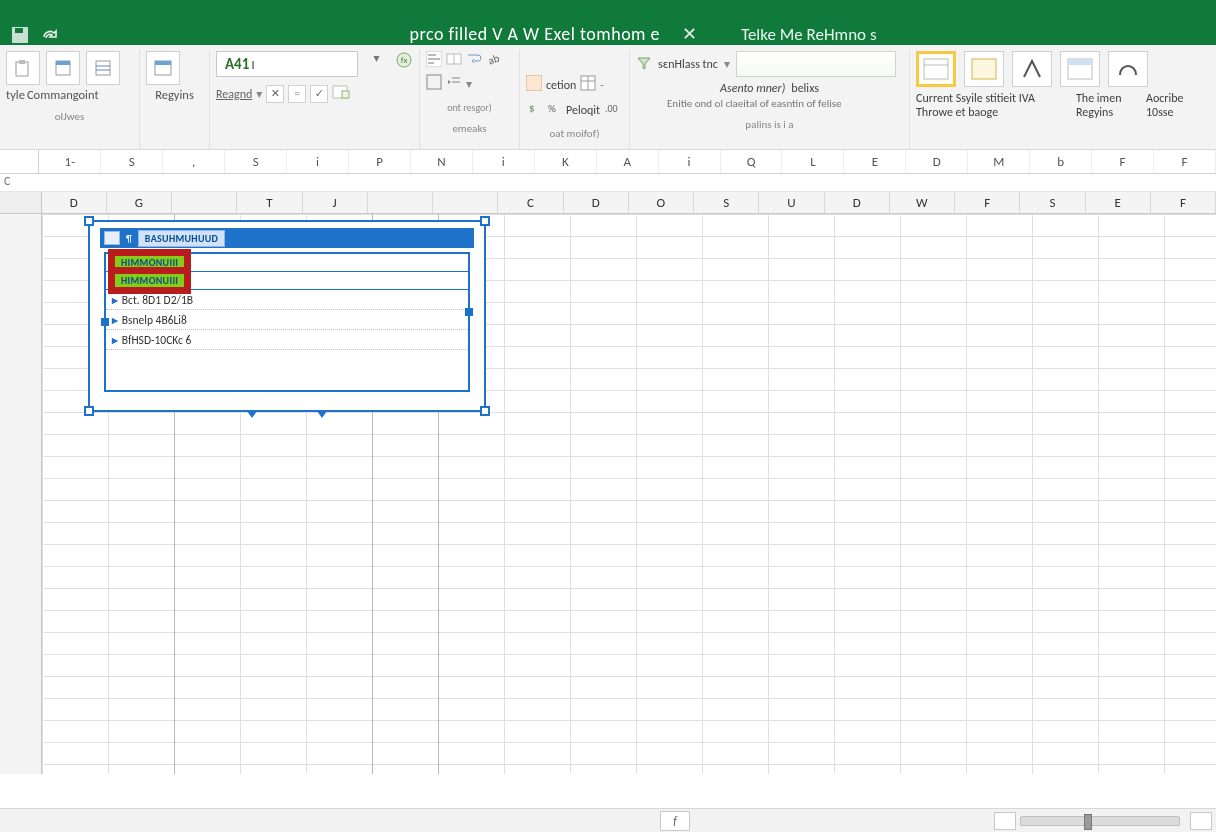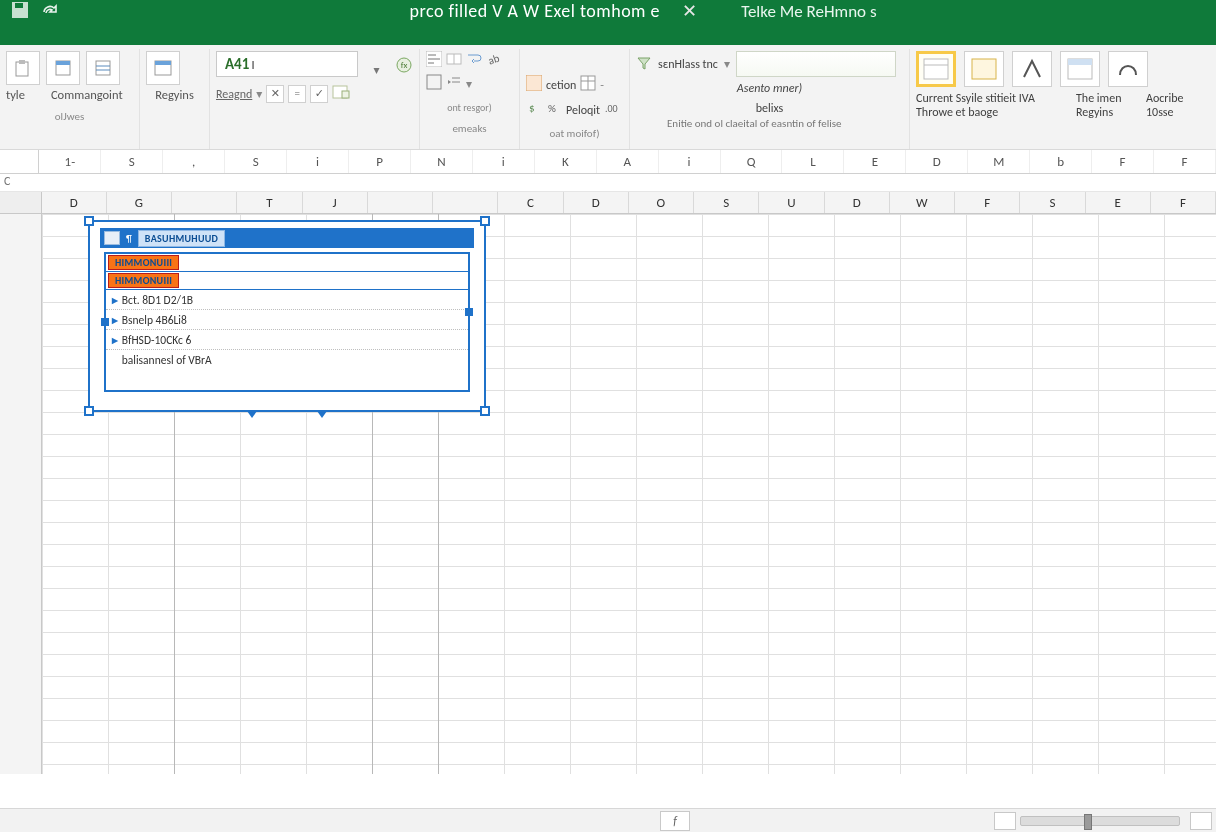--- a/index.html
+++ b/index.html
@@ -3,21 +3,21 @@
 <meta charset="utf-8">
 <style>
   * { box-sizing: border-box; margin: 0; padding: 0; font-family: "Segoe UI", Calibri, sans-serif; }
   html, body { width: 1216px; height: 832px; overflow: hidden; background: #fff; }
 
   
   .titlebar {
     height: 45px;
     background: #0f7a3a;
     display: flex;
-    align-items: flex-start;
+    align-items: flex-end;
     color: #fff;
     font-size: 16px;
   }
   .titlebar .left-icons { display:flex; gap:10px; padding:0 10px; }
   .titlebar .left-icons .ico { width:20px; height:20px; opacity:.9; }
   .titlebar .center { flex:1; display:flex; justify-content:center; gap:40px; align-items:center; }
   .titlebar .doc-title { font-size:18px; letter-spacing:.5px; }
   .titlebar .x { color:#e6e6e6; font-size:18px; padding:0 4px; }
   .titlebar .tellme { font-size:17px; color:#e8f5ee; }
 
@@ -31,21 +31,21 @@
     padding:4px 0 0 0;
     font-size:12px;
     color:#444;
   }
   .rgroup { display:flex; flex-direction:column; border-right:1px solid #e2e2e2; padding:2px 6px 0; }
   .rgroup .row { display:flex; align-items:center; gap:6px; }
   .rgroup .bigbtn { width:34px; height:34px; background:#fff; border:1px solid #d0d0d0; display:flex; align-items:center; justify-content:center; }
   .rgroup .lbl { font-size:12.5px; color:#555; text-align:center; padding-top:2px; }
   .rgroup .sub { font-size:11px; color:#888; text-align:center; padding-top:8px; }
 
-  .namebox-row { display:flex; gap:10px; align-items:flex-end; }
+  .namebox-row { display:flex; gap:10px; align-items:flex-start; }
   .namebox { width:150px; height:26px; border:1px solid #c9c9c9; background:#fff; padding:0 8px; font-size:15px; color:#2a6e2a; font-weight:600; display:flex; align-items:center; }
   .fxrow { display:flex; align-items:center; gap:4px; margin-top:6px; }
   .fxrow .txt { font-size:12px; color:#666;text-decoration:underline; }
   .fxrow .mini { width:18px; height:18px; border:1px solid #d0d0d0; background:#fff; display:flex; align-items:center; justify-content:center; font-size:11px; color:#666;}
 
   .imgstrip { width:160px; height:26px; border:1px solid #cfd6c7; background:linear-gradient(#fff,#f6f9f3); }
   .styletile { width:40px; height:36px; border:1px solid #d0d0d0; background:#fff; display:flex; align-items:center; justify-content:center; }
   .styletile.sel { outline:3px solid #f7c948; outline-offset:-3px; background:#fffef4;}
   .stylelabels { font-size:12px; color:#3f3f3f; line-height:1.2; }
 
@@ -114,21 +114,21 @@
   .tblobj .titlebar2 .pill { background:#cfe2f7; color:#0b4d93; font-size:10px; font-weight:700; padding:1px 6px; border:1px solid #8eb7e4; letter-spacing:.3px; }
   .tblobj .titlebar2 .icon { width:16px; height:14px; background:#e8eff8; border:1px solid #9abce0; }
   .tblobj .inner {
     margin:2px 14px 4px;
     border:2px solid #1f72c9;
     height:140px;
     position:relative;
     background:#fff;
   }
   .tblobj .inner .hrow { height:18px; border-bottom:1px solid #1f72c9; display:flex; align-items:center; }
-  .tblobj .inner .hrow .chip { margin:1px 0 1px 2px; background:#f97316; border:1px solid #b91c1c; color:#0b4d93; font-size:10px; font-weight:700; padding:0 6px; letter-spacing:.3px;}
+  .tblobj .inner .hrow .chip { margin:1px 0 1px 2px; background:#84cc16; border:7px solid #b91c1c; color:#0b4d93; font-size:10px; font-weight:700; padding:0 6px; letter-spacing:.3px;}
   .tblobj .inner .drow { height:20px; border-bottom:1px dotted #bfbfbf; display:flex; align-items:center; padding-left:6px; font-size:11.5px; color:#333; }
   .tblobj .inner .drow .bullet { color:#1f72c9; font-weight:700; margin-right:4px; }
   .tblobj .inner .mid-h .hh { position:absolute; width:8px; height:8px; background:#1f72c9; }
   .tblobj .inner .mid-h .l{left:-5px; top:50%; transform:translateY(-50%);} 
   .tblobj .inner .mid-h .r{right:-5px; top:40%;}
   .tblobj .bottom-handles { position:absolute; left:0; right:0; bottom:-8px; display:flex; justify-content:center; gap:60px;}
   .tblobj .bottom-handles .bh { width:0;height:0;border-left:5px solid transparent;border-right:5px solid transparent;border-top:7px solid #1f72c9; }
 
   
   .statusbar {
@@ -190,21 +190,21 @@
           </svg>
         </div>
       <div class="bigbtn">
           <svg viewBox="0 0 20 20" width="20" height="20">
             <rect x="3" y="3" width="14" height="14" fill="#fff" stroke="#999"></rect>
             <line x1="3" y1="8" x2="17" y2="8" stroke="#5b8bbd"></line>
             <line x1="3" y1="12" x2="17" y2="12" stroke="#5b8bbd"></line>
           </svg>
         </div>
     </div>
-    <div class="row" style="gap:26px;align-items:flex-end;">
+    <div class="row" style="gap:2px;align-items:flex-end;">
       <span class="lbl">tyle</span>
       <span class="lbl">Commangoint</span>
     </div>
     <div class="sub">olJwes</div>
   </div>
 
   <div class="rgroup" style="width:70px;">
     <div class="row">
         <div class="bigbtn">
           <svg viewBox="0 0 20 20" width="20" height="20">
@@ -306,25 +306,26 @@
 
   <div class="rgroup" style="width:280px;">
     <div class="row" style="gap:6px;">
       <span><svg width="16" height="16">
             <path d="M2 3h12l-5 6v5l-2-1v-4z" fill="#cfe2c7" stroke="#7aa268"></path>
           </svg></span>
       <span class="txt">sεnHlass tnc</span>
       <span style="color:#888;">▾</span>
       <div class="imgstrip"></div>
     </div>
-    <div class="row" style="margin-top:4px; justify-content:center;flex-direction:column;">
+    <div class="row" style="margin-top:4px; justify-content:center;">
       <span class="txt" style="font-style:italic;">Asento mner)</span>
       <span class="txt">belixs</span>
     </div>
     <div class="txt" style="font-size:11px; color:#777; margin-top:2px;padding-left:31px;">Enitie ond ol claeital of easntin of felise</div>
+    <div class="sub">palins is i a</div>
   </div>
 
   <div class="rgroup" style="width:300px; border-right:none;">
     <div class="row" style="gap:8px;">
       <div class="styletile sel">
           <svg width="28" height="24">
             <rect x="2" y="2" width="24" height="20" fill="#fff" stroke="#bbb"></rect>
             <line x1="2" y1="8" x2="26" y2="8" stroke="#bbb"></line>
           </svg>
         </div>
@@ -445,24 +446,20 @@
           <span>Bct. 8D1 D2/1B</span>
         </div>
       <div class="drow">
           <span class="bullet">▸</span>
           <span>Bsnelp 4B6Li8</span>
         </div>
       <div class="drow">
           <span class="bullet">▸</span>
           <span>BfHSD-10CKc 6</span>
         </div>
-      <div class="drow" style="border-bottom:none;">
-          <span class="bullet" style="visibility:hidden;">▸</span>
-          <span>balisannesl of VBrA</span>
-        </div>
       <div class="mid-h">
           <div class="hh l"></div>
           <div class="hh r"></div>
         </div>
     </div>
     <div class="bottom-handles">
       <div class="bh"></div>
         <div class="bh"></div>
     </div>
   </div>

